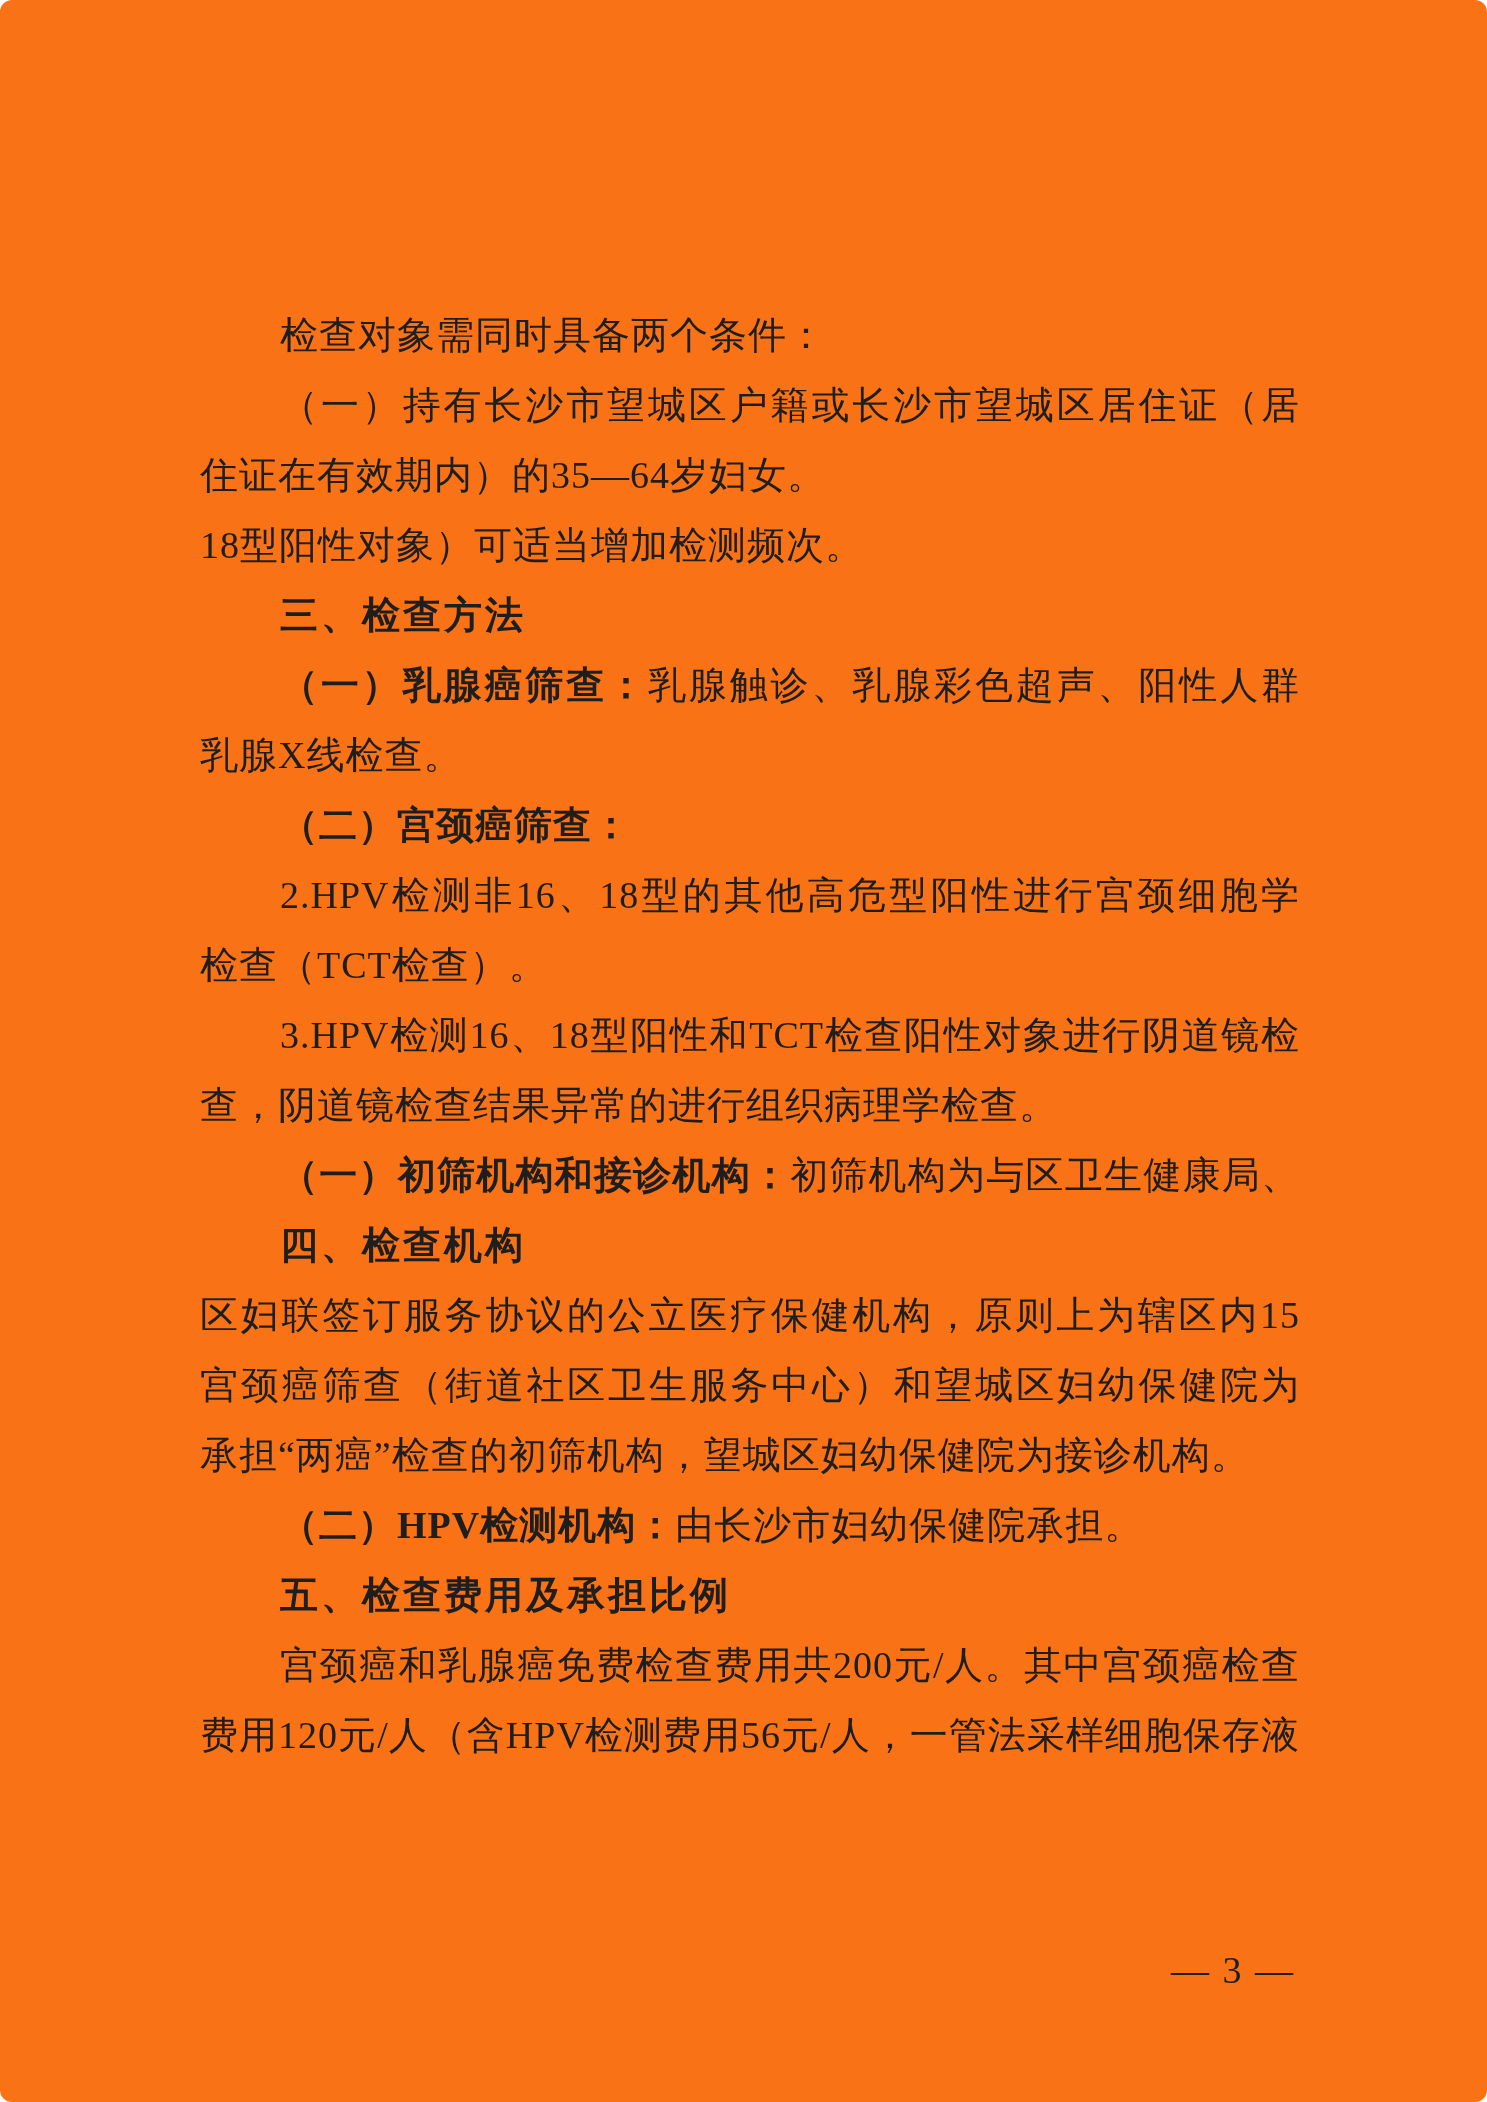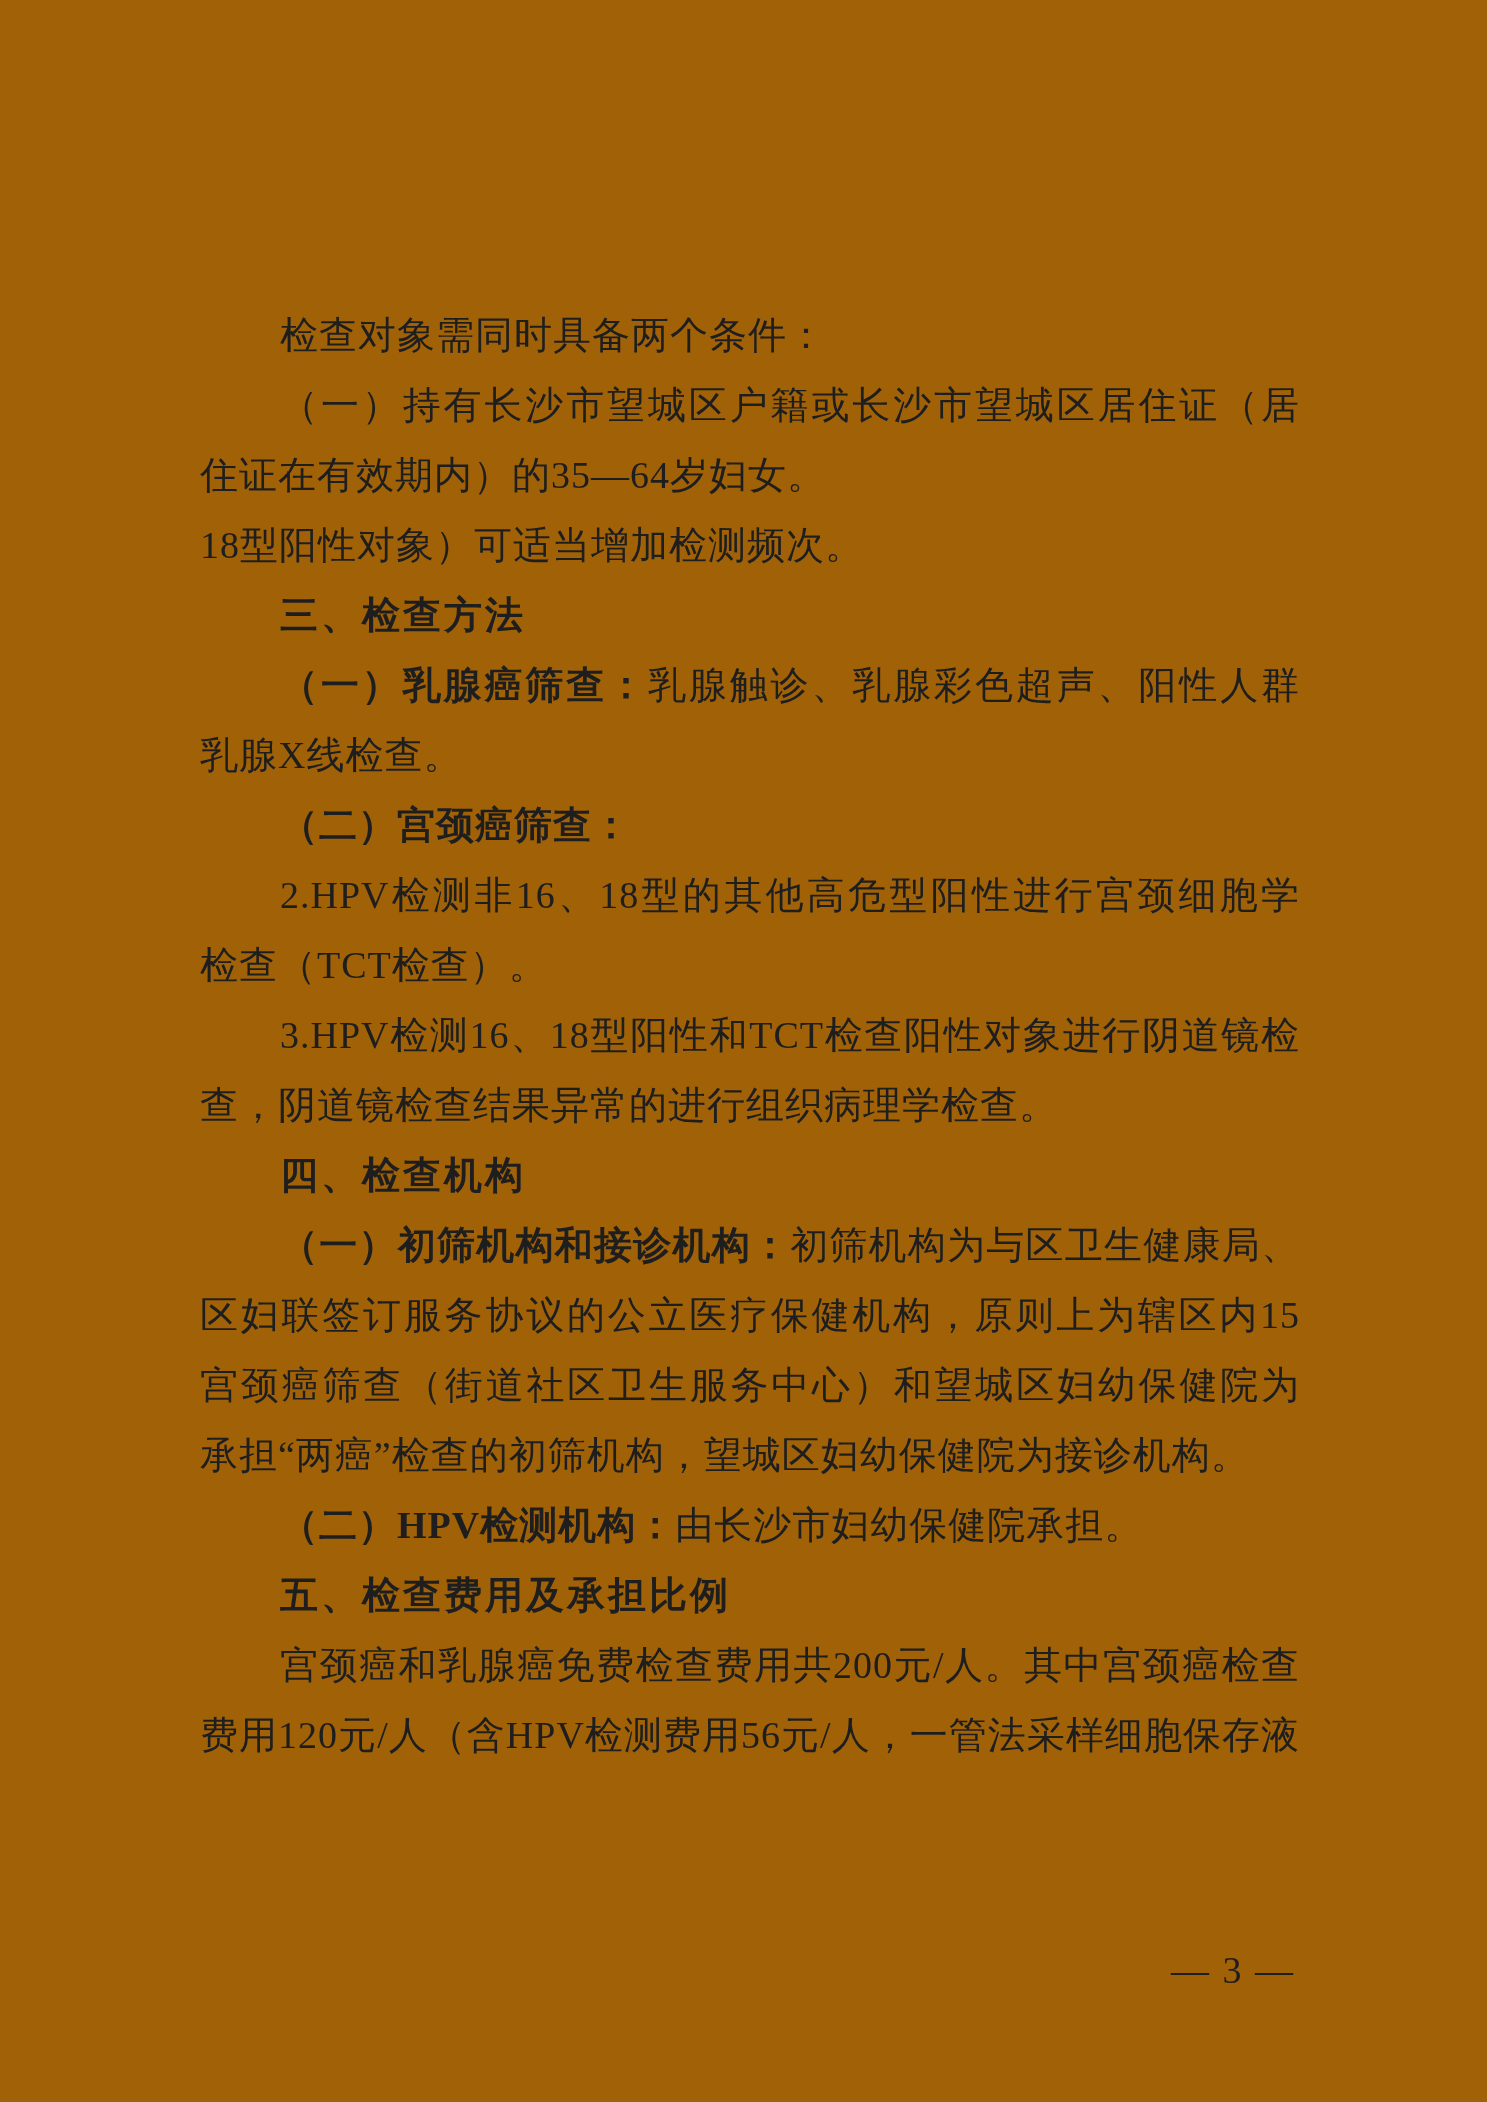--- a/index.html
+++ b/index.html
@@ -7,21 +7,22 @@
   body {
     background: #ffffff;
     font-family: "Liberation Serif", "DejaVu Serif", serif;
     color: #1e1e1e;
     position: relative;
     overflow: hidden;
   }
   .page {
     position: absolute;
     inset: 0;
-    background: #a16207;
+    background: #f97316;
+    border-radius: 12px;
   }
   .text-block {
     position: absolute;
     left: 200px;
     top: 300px;
     width: 1100px;
   }
   .line {
     height: 70px;
     line-height: 70px;
@@ -79,23 +80,23 @@
 
 
     <div class="line indent fill"><span>2.HPV检测非16、18型的其他高危型阳性进行宫颈细胞学</span></div>
 
     <div class="line"><span>检查（TCT检查）。</span></div>
 
     <div class="line indent fill"><span>3.HPV检测16、18型阳性和TCT检查阳性对象进行阴道镜检</span></div>
 
     <div class="line"><span>查，阴道镜检查结果异常的进行组织病理学检查。</span></div>
 
+    <div class="line indent fill"><span class="lead">（一）初筛机构和接诊机构：</span><span>初筛机构为与区卫生健康局、</span></div>
+
     <div class="line indent heading"><span>四、检查机构</span></div>
-
-    <div class="line indent fill"><span class="lead">（一）初筛机构和接诊机构：</span><span>初筛机构为与区卫生健康局、</span></div>
 
     <div class="line fill"><span>区妇联签订服务协议的公立医疗保健机构，原则上为辖区内15</span></div>
 
     <div class="line fill"><span>宫颈癌筛查（街道社区卫生服务中心）和望城区妇幼保健院为</span></div>
 
     <div class="line"><span>承担“两癌”检查的初筛机构，望城区妇幼保健院为接诊机构。</span></div>
 
     <div class="line indent"><span class="lead">（二）HPV检测机构：</span><span>由长沙市妇幼保健院承担。</span></div>
 
     <div class="line indent heading"><span>五、检查费用及承担比例</span></div>

